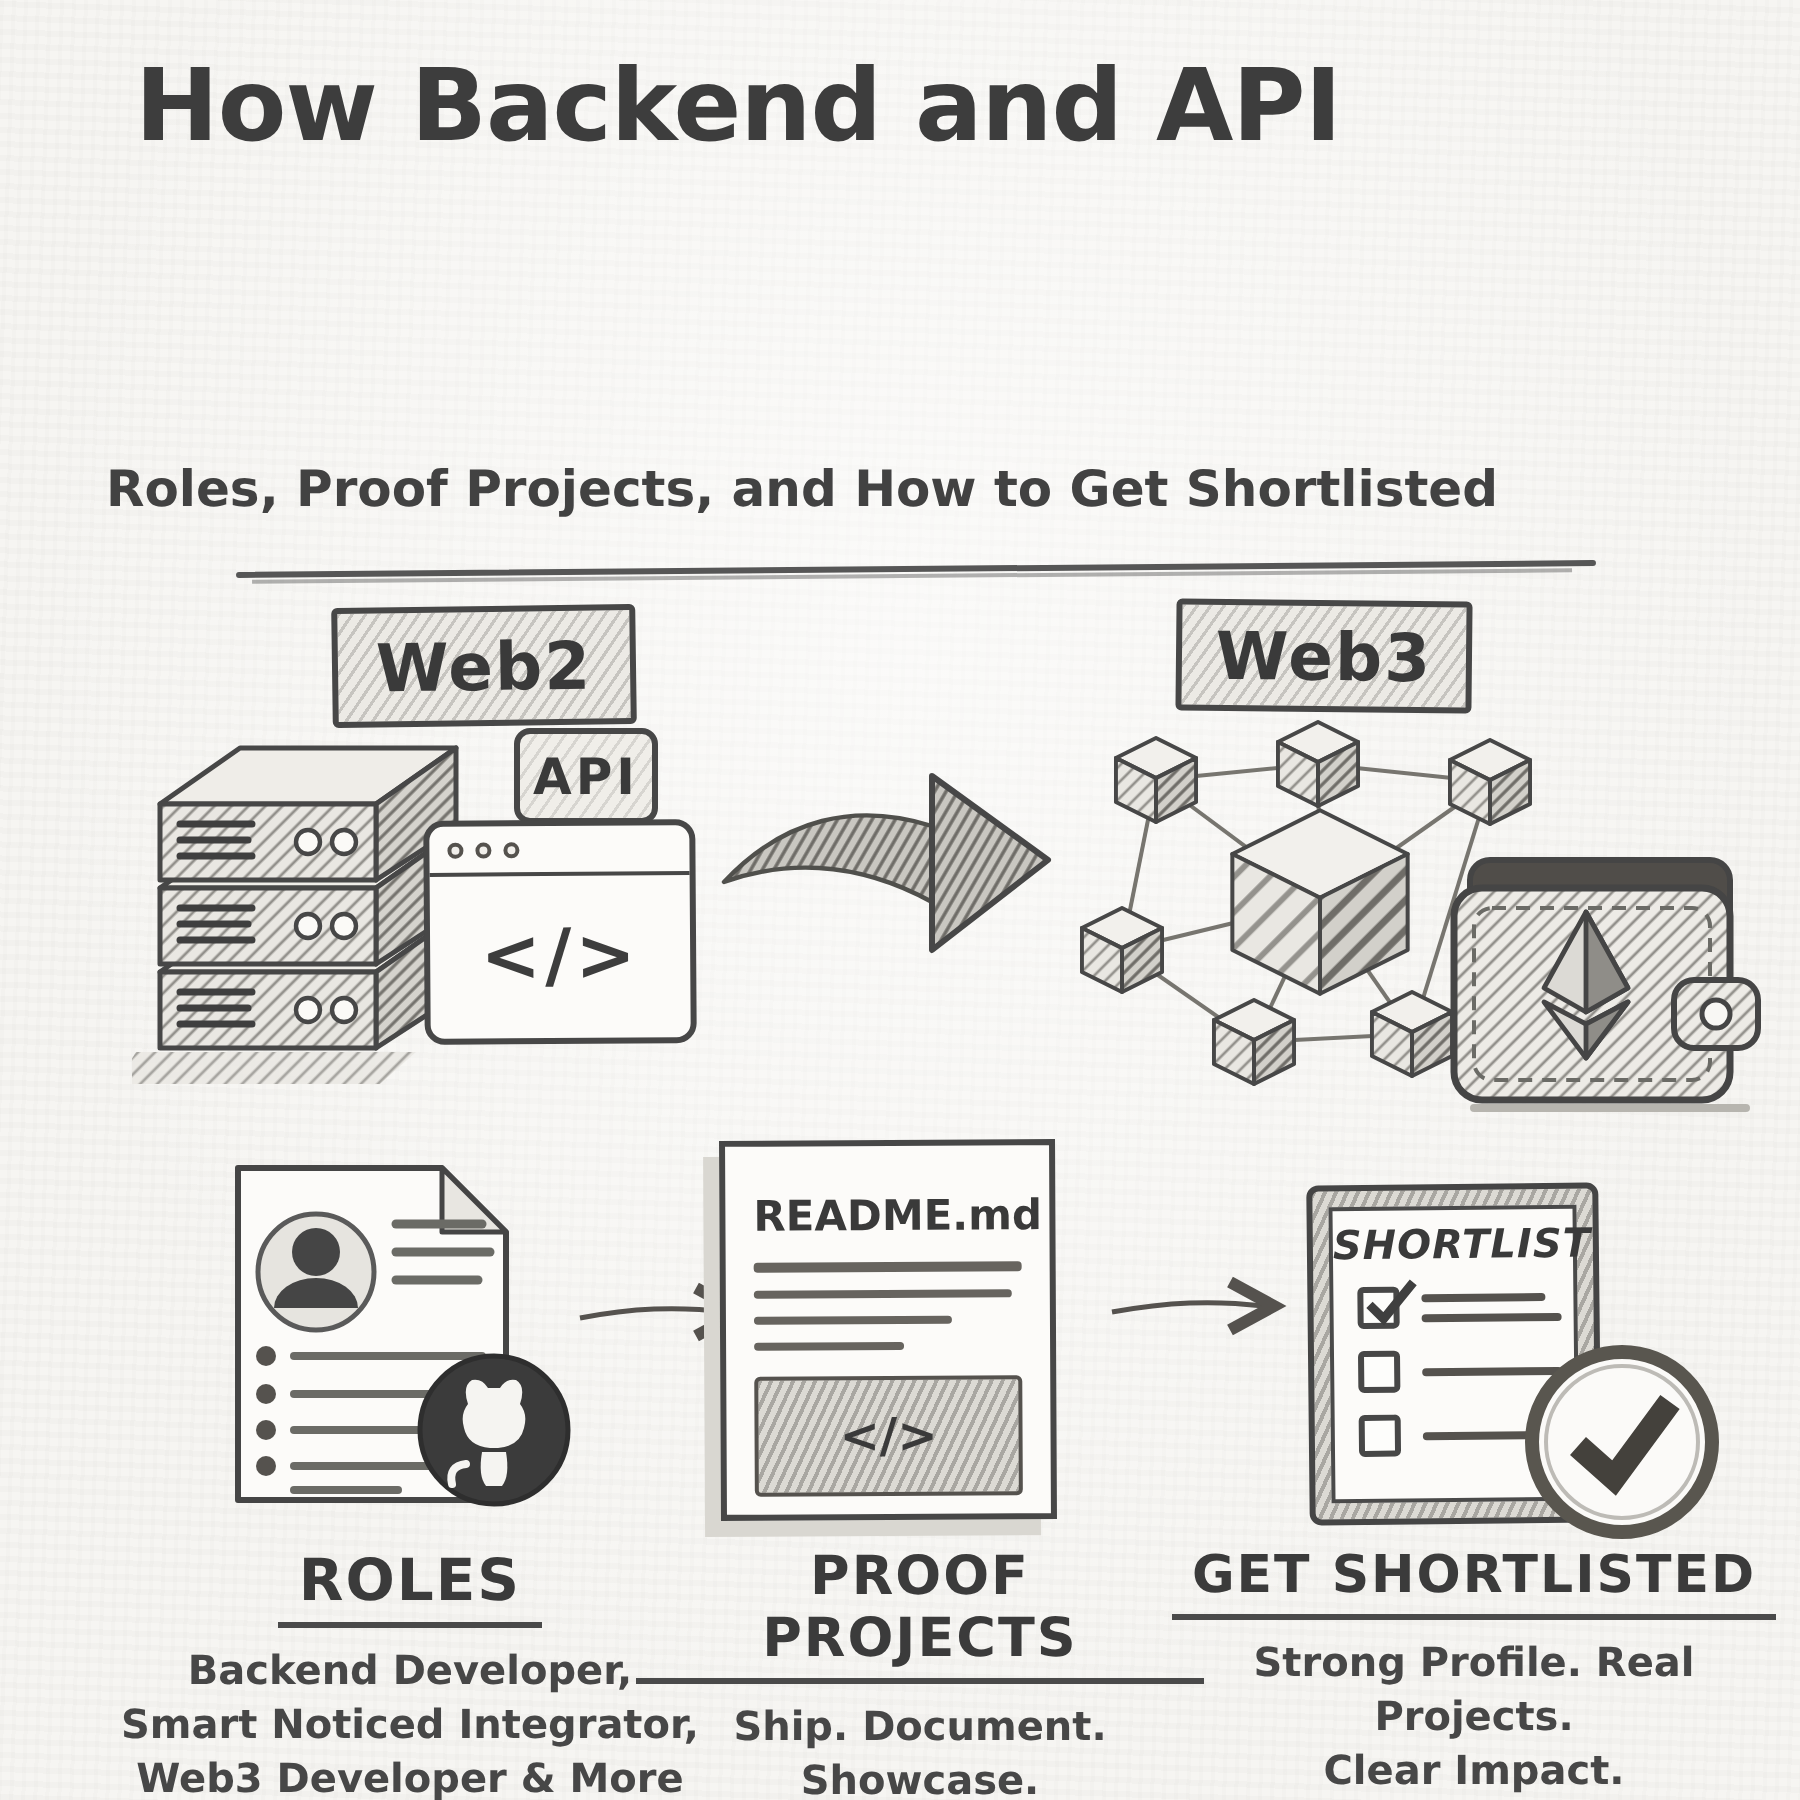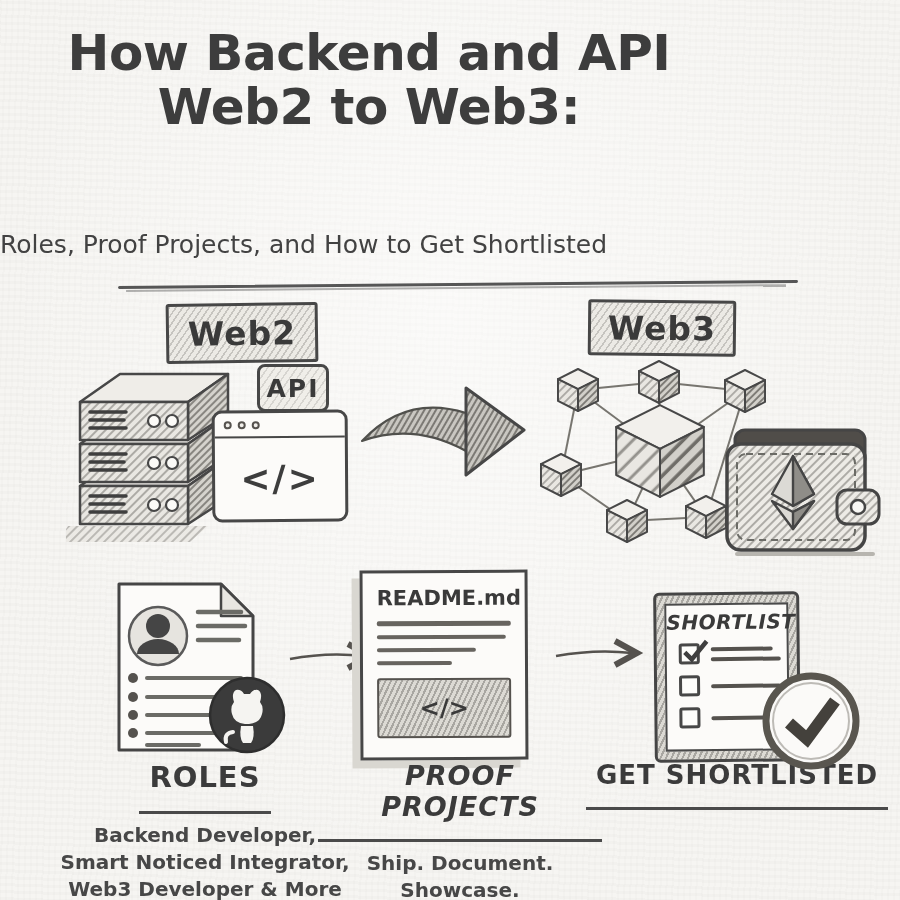--- a/index.html
+++ b/index.html
@@ -10,22 +10,22 @@
       radial-gradient(ellipse at 50% 35%, rgba(255,255,255,.55), transparent 70%),
       repeating-linear-gradient(2deg, rgba(120,118,112,.03) 0 3px, transparent 3px 7px),
       repeating-linear-gradient(92deg, rgba(120,118,112,.022) 0 2px, transparent 2px 6px);
     font-family:"DejaVu Sans","Liberation Sans",sans-serif;
     color:#3e3e3e;
   }
   .abs{position:absolute;}
   
   .title{left:0;top:26px;width:738px;text-align:center;
     font-size:50px;font-weight:800;line-height:1.08;letter-spacing:-.5px;color:#3d3d3d;}
-  .subtitle{left:0;top:230px;width:802px;
-    font-size:25px;font-weight:400;color:#424242;}
+  .subtitle{left:0;top:230px;width:802px;text-align:center;
+    font-size:25px;font-weight:700;color:#424242;}
   .divider{left:118px;top:283px;width:680px;height:3px;background:#565656;
     transform:rotate(-.5deg);border-radius:2px;}
   .divider:after{content:"";position:absolute;left:8px;top:4px;width:660px;height:1.5px;
     background:rgba(86,86,86,.45);}
   
   .hatch-l{background-color:#eceae5;
     background-image:repeating-linear-gradient(125deg, rgba(100,98,94,.28) 0 1.6px, transparent 1.6px 5.5px);}
   .hatch-m{background-color:#dcdad4;
     background-image:repeating-linear-gradient(115deg, rgba(85,83,79,.38) 0 2px, transparent 2px 5px);}
   
@@ -41,21 +41,21 @@
   .dot{width:8px;height:8px;border-radius:50%;border:2px solid #55524e;box-sizing:border-box;background:#f1efeb;}
   .browser-body{height:80px;display:flex;align-items:center;justify-content:center;
     font-size:36px;font-weight:800;color:#3d3d3d;letter-spacing:2px;}
   .api-badge{left:257px;top:364px;width:72px;height:48px;border:3px solid #474747;border-radius:8px;
     display:flex;align-items:center;justify-content:center;font-size:25px;font-weight:800;
     letter-spacing:2px;color:#3a3a3a;z-index:2;box-sizing:border-box;background-color:#f0eee9;
     background-image:repeating-linear-gradient(125deg, rgba(100,98,94,.18) 0 1.5px, transparent 1.5px 6px);}
   .api-stem{left:291px;top:404px;width:4px;height:9px;background:#474747;z-index:1;}
   
   .readme{left:360px;top:570px;width:168px;height:190px;box-sizing:border-box;background:#fcfbf9;
-    border:3px solid #474747;box-shadow:-8px 8px 0 #d9d7d1;padding:13px 14px;transform:rotate(-.3deg);}
+    border:3px solid #474747;box-shadow:-8px 8px 0 #d9d7d1;padding:23px 14px;transform:rotate(-.3deg);}
   .readme-title{font-size:21px;font-weight:600;color:#3a3a3a;margin-bottom:11px;}
   .rline{height:4px;background:#67645f;border-radius:2px;margin:9px 0;}
   .codeblock{margin-top:13px;height:56px;border:2.5px solid #55524e;border-radius:3px;
     display:flex;align-items:center;justify-content:center;font-size:24px;font-weight:800;color:#3a3a3a;}
   
   .clip-wrap{left:648px;top:566px;width:222px;height:216px;font-style:italic;}
   .board{position:absolute;left:6px;top:26px;width:146px;height:170px;border:3px solid #454545;
     border-radius:6px;box-sizing:border-box;transform:rotate(-.6deg);}
   .board-inner{position:absolute;inset:8px;background:#fcfbf9;border:2px solid #4a4a4a;}
   .board-title{text-align:center;margin-top:5px;font-size:20px;font-weight:800;letter-spacing:.5px;color:#3a3a3a;}
@@ -66,34 +66,33 @@
   .chk svg{position:absolute;left:-2px;top:-9px;}
   .chk-lines{display:flex;flex-direction:column;gap:6px;}
   .chk-line{height:4px;background:#55524e;border-radius:2px;}
   .check-circle{position:absolute;left:112px;top:104px;width:102px;height:102px;z-index:5;}
   
   .caption-block{text-align:center;}
   .cap-roles{left:58px;top:760px;width:294px;}
   .cap-proof{left:318px;top:760px;width:284px;}
   .cap-short{left:584px;top:760px;width:306px;}
   .cap-title{display:inline-block;font-size:29px;font-weight:800;letter-spacing:1px;color:#3b3b3b;
-    border-bottom:3.5px solid #4a4a4a;padding:0 10px 17px;}
+    border-bottom:3.5px solid #4a4a4a;padding:0 10px 4px;margin-top:13px;}
   .cap-short .cap-title{font-size:26px;}
-  .cap-proof .cap-title{font-size:27px;font-style:italic;}
+  .cap-proof .cap-title{font-size:27px;}
   .cap-desc{margin-top:8px;font-size:20px;font-weight:600;color:#474747;line-height:1.34;}
   svg{display:block;}
 </style>
 </head>
 <body>
 
 <div class="page">
 
   <div class="abs title">
     <div>How Backend and API</div>
-    <div>Web2 to Web3:</div>
   </div>
   <div class="abs subtitle">Roles, Proof Projects, and How to Get Shortlisted</div>
   <div class="abs divider"></div>
 
   <div class="abs badge hatch-l badge-web2">Web2</div>
 
   <svg class="abs" style="left:66px;top:358px;" width="185" height="188" viewBox="0 0 185 188">
     <defs>
       <pattern id="sv-l" width="6" height="6" patternUnits="userSpaceOnUse" patternTransform="rotate(45)">
         <rect width="6" height="6" fill="#e9e7e2"></rect>
@@ -334,15 +333,19 @@
   </div>
   <div class="abs caption-block cap-proof">
     <span class="cap-title">PROOF PROJECTS</span>
     <div class="cap-desc">
       <div>Ship. Document. Showcase.</div>
       <div>Build What Gets Noticed.</div>
     </div>
   </div>
   <div class="abs caption-block cap-short">
     <span class="cap-title">GET SHORTLISTED</span>
+    <div class="cap-desc">
+      <div>Strong Profile. Real Projects.</div>
+      <div>Clear Impact.</div>
+    </div>
   </div>
 
 </div>
 
 </body></html>

